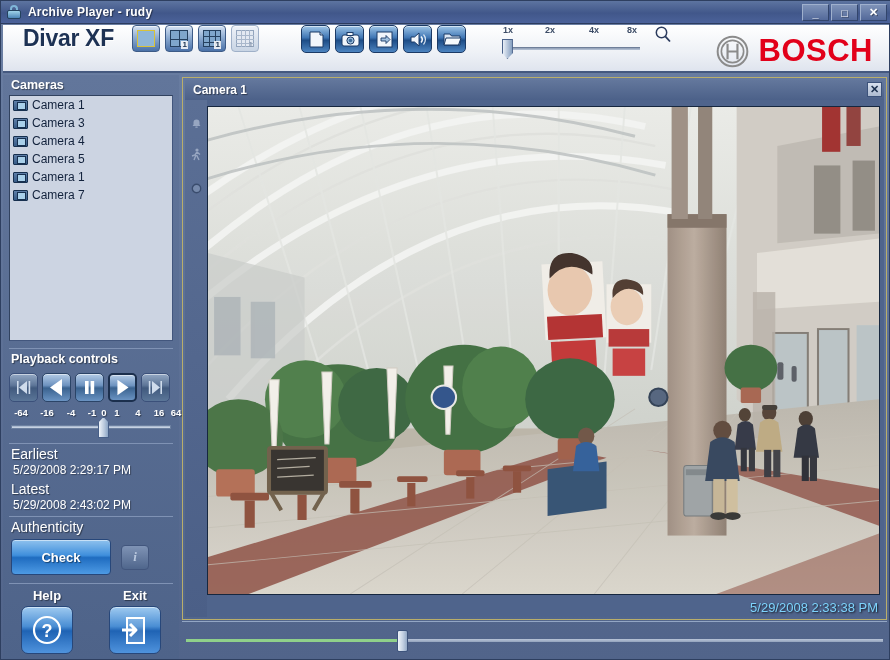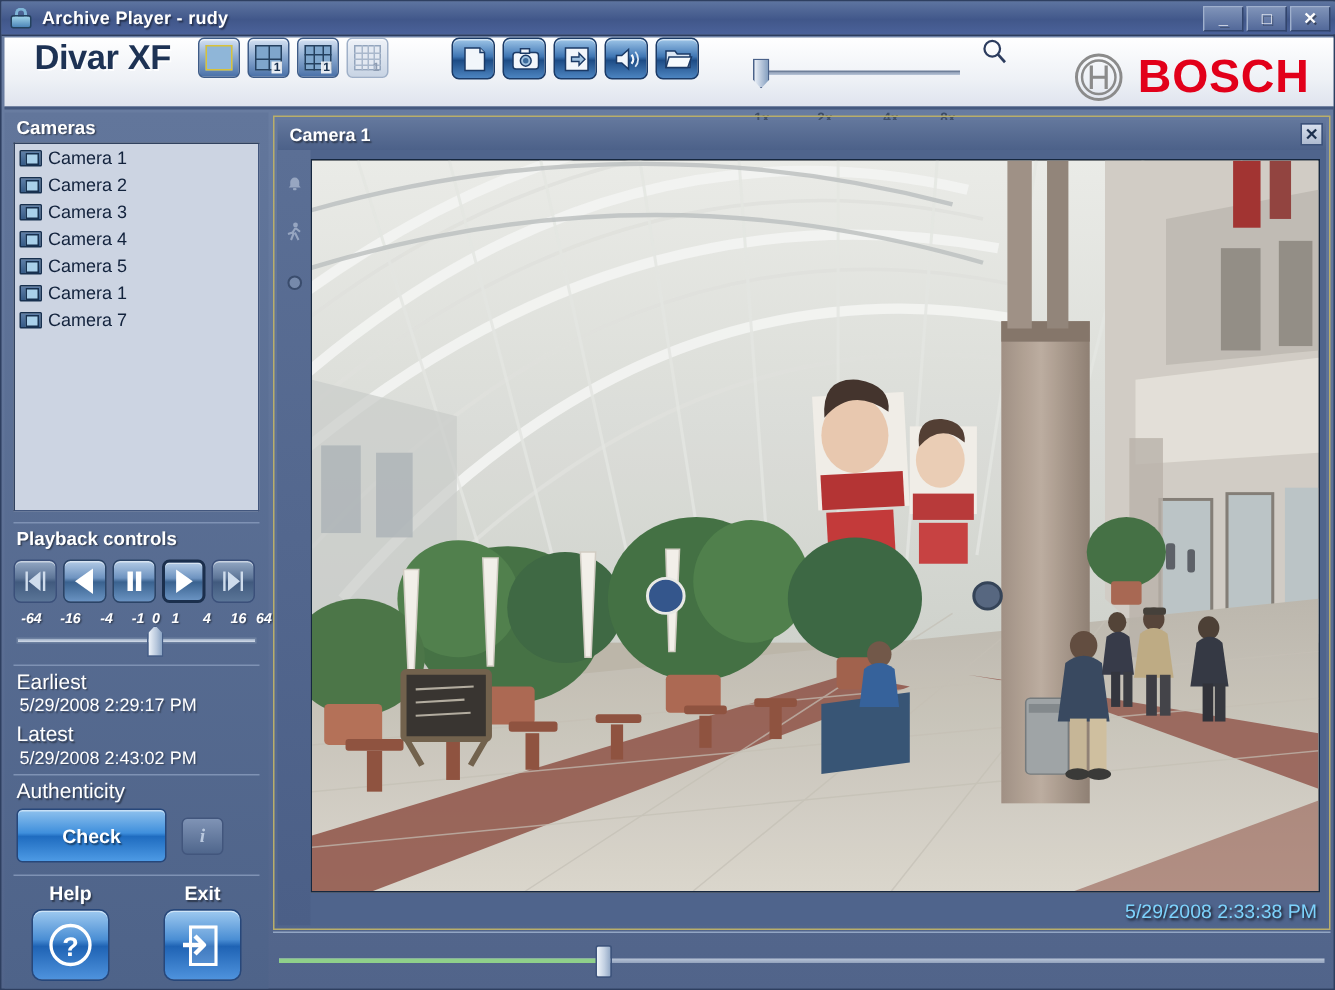--- a/index.html
+++ b/index.html
@@ -104,21 +104,20 @@
   
   .zoomwrap {
     margin-left: 36px; position: relative; width: 140px; height: 40px;
   }
   .zoom-ticks {
     position: absolute; top: 0; left: 0; width: 140px; height: 14px;
   }
   .zoom-ticks span {
     position: absolute; font-size: 9px; color: #3c4c66; font-weight: bold;
     transform: translateX(-50%);
-    margin-top: 48px;
   }
   .zoom-track {
     position: absolute; top: 22px; left: 2px; width: 136px; height: 3px;
     background: linear-gradient(#8d9cb4, #b9c5d8);
     border-top: 1px solid #6f7f99;
   }
   .zoom-knob {
     position: absolute; top: 14px; left: 0px; width: 11px; height: 20px;
     background: linear-gradient(90deg,#e9eff7,#aebfd6 60%,#86a0c0);
     border: 1px solid #4a628a;
@@ -179,21 +178,21 @@
     position: relative;
   }
   .pb.dim {
     background: linear-gradient(#93a8c4 0%, #5e7698 42%, #415a7e 52%, #5b7698 100%);
     border-color: #3b5party; border-color: #3b507a;
   }
   .pb.active { border: 2px solid #1b2f4d; }
   .pb svg { position: absolute; left: 0; top: 0; }
 
   .speed-ticks {
-    position: relative; height: 14px; margin: 3px 4px 0; font-style: italic;
+    position: relative; height: 14px; margin: 3px 4px 0;
   }
   .speed-ticks span {
     position: absolute; font-size: 9.5px; color: #ffffff; font-weight: bold;
     transform: translateX(-50%); text-shadow: 1px 1px 1px rgba(0,0,0,.4);
   }
   .speed-track {
     position: relative; margin: 4px 8px 0; height: 4px;
     background: linear-gradient(#9fb0c8, #d3dcea);
     border: 1px solid #6c80a0;
   }
@@ -427,24 +426,20 @@
     </div>
   </div>
 
   <div class="sidebar">
 
     <div class="panel-title">Cameras</div>
     <div class="camlist">
       <div class="cam-row">
         <span class="cam-ico"></span>
         <span>Camera 1</span>
-      </div>
-      <div class="cam-row">
-        <span class="cam-ico"></span>
-        <span>Camera 2</span>
       </div>
       <div class="cam-row">
         <span class="cam-ico"></span>
         <span>Camera 3</span>
       </div>
       <div class="cam-row">
         <span class="cam-ico"></span>
         <span>Camera 4</span>
       </div>
       <div class="cam-row">

